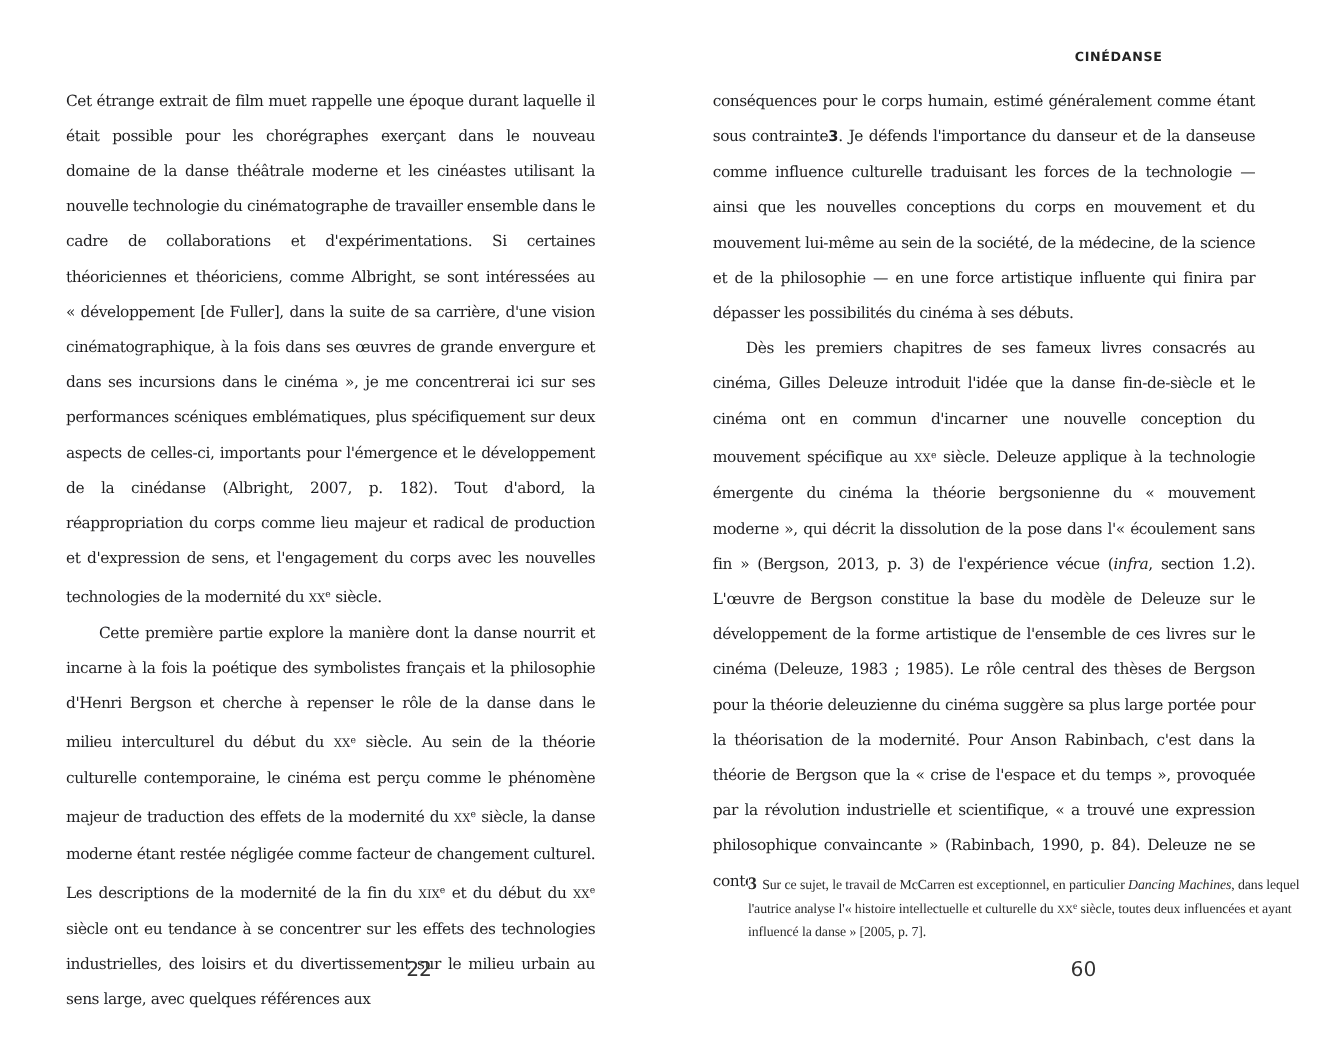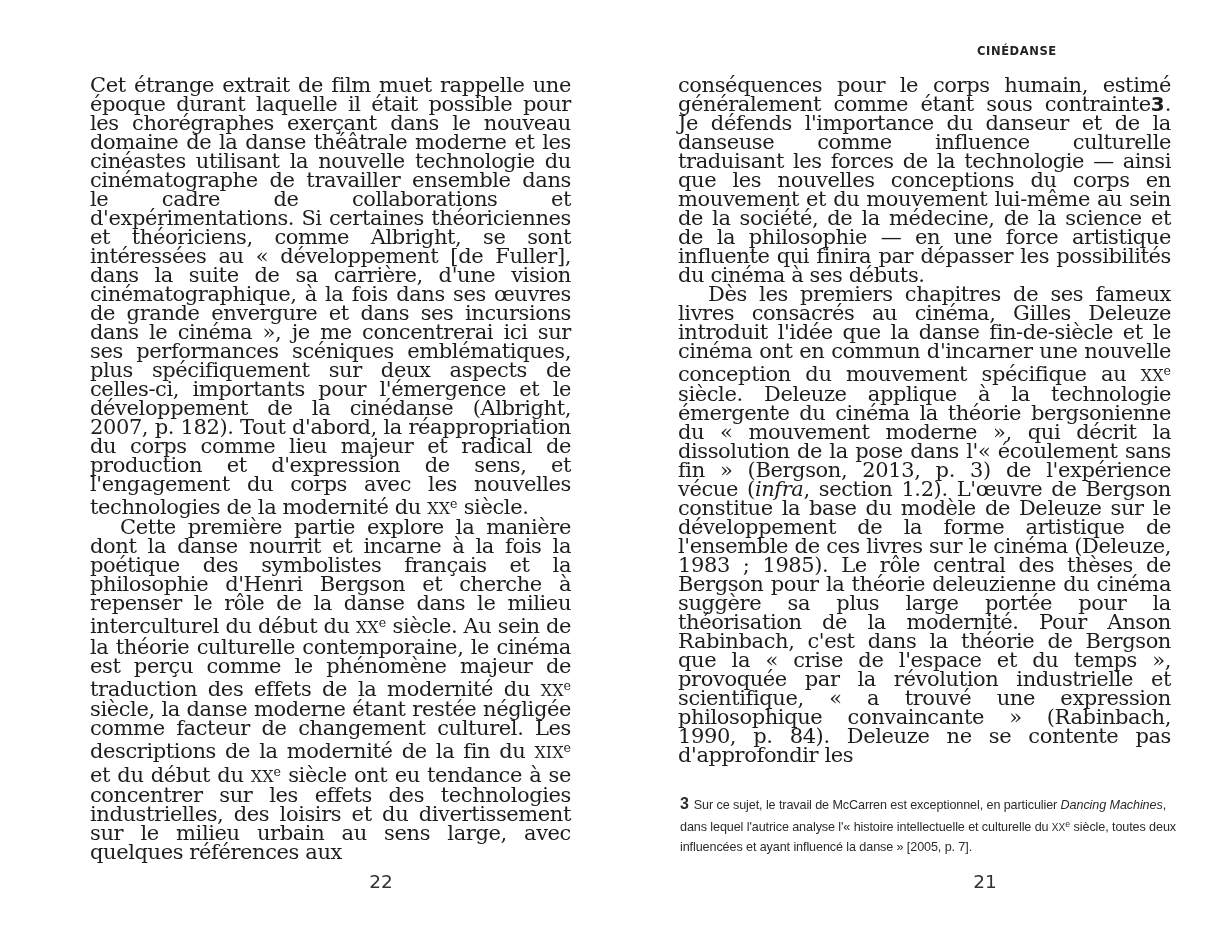--- a/index.html
+++ b/index.html
@@ -8,24 +8,23 @@
     background: #ffffff;
     position: relative;
     font-family: "DejaVu Serif", serif;
     color: #1d1d1f;
     overflow: hidden;
   }
   .col {
     position: absolute;
     top: 76px;
     text-align: justify;
-    font-size: 21px;
-    line-height: 19px;
+    font-size: 14px;
+    line-height: 32px;
     letter-spacing: -0.4px;
-    margin-left: 30px;
   }
   .col p { margin: 0; padding: 0; }
   .col p.indent { text-indent: 30px; }
   .left-col  { left: 60px;  width: 481px; }
   .right-col { left: 648px; width: 493px; }
 
   .sc  { font-size: 0.76em; text-transform: uppercase; letter-spacing: 0; }
   .sup { font-size: 0.6em; vertical-align: 0.5em; letter-spacing: 0; }
   .i   { font-style: italic; }
   .fnmark {
@@ -43,21 +42,21 @@
     font-size: 11.5px;
     letter-spacing: 0.6px;
     color: #222222;
   }
 
   .footnote {
     position: absolute;
     left: 680px; top: 794px;
     width: 506px;
     background: #ffffff;
-    font-family: Liberation Sans, sans-serif;
+    font-family: Liberation Serif, serif;
     font-size: 12.6px;
     line-height: 19.3px;
     letter-spacing: -0.1px;
     color: #2b2b2b;
     text-align: left;
   }
   .footnote .fn-num {
     font-weight: bold;
     font-size: 16px;
     margin-right: 5px;
@@ -93,15 +92,15 @@
       <p><span>conséquences pour le corps humain, estimé généralement comme étant sous contrainte</span><span class="fnmark">3</span><span>. Je défends l'importance du danseur et de la danseuse comme influence culturelle traduisant les forces de la technologie — ainsi que les nouvelles conceptions du corps en mouvement et du mouvement lui-même au sein de la société, de la médecine, de la science et de la philosophie — en une force artistique influente qui finira par dépasser les possibilités du cinéma à ses débuts.</span></p>
       <p class="indent"><span>Dès les premiers chapitres de ses fameux livres consacrés au cinéma, Gilles Deleuze introduit l'idée que la danse fin-de-siècle et le cinéma ont en commun d'incarner une nouvelle conception du mouvement spécifique au </span><span class="sc">xx</span><span class="sup">e</span><span> siècle. Deleuze applique à la technologie émergente du cinéma la théorie bergsonienne du «&nbsp;mouvement moderne&nbsp;», qui décrit la dissolution de la pose dans l'«&nbsp;écoulement sans fin&nbsp;» (Bergson, 2013, p. 3) de l'expérience vécue (</span><span class="i">infra</span><span>, section 1.2). L'œuvre de Bergson constitue la base du modèle de Deleuze sur le développement de la forme artistique de l'ensemble de ces livres sur le cinéma (Deleuze, 1983&nbsp;; 1985). Le rôle central des thèses de Bergson pour la théorie deleuzienne du cinéma suggère sa plus large portée pour la théorisation de la modernité. Pour Anson Rabinbach, c'est dans la théorie de Bergson que la «&nbsp;crise de l'espace et du temps&nbsp;», provoquée par la révolution industrielle et scientifique, «&nbsp;a trouvé une expression philosophique convaincante&nbsp;» (Rabinbach, 1990, p. 84). Deleuze ne se contente pas d'approfondir les</span></p>
     </div>
 
   <div class="footnote">
     <span class="fn-num">3</span><span><span>Sur ce sujet, le travail de McCarren est exceptionnel, en particulier </span><span class="i">Dancing Machines</span><span>, dans lequel l'autrice analyse l'«&nbsp;histoire intellectuelle et culturelle du </span><span class="sc">xx</span><span class="sup">e</span><span> siècle, toutes deux influencées et ayant influencé la danse&nbsp;» [2005, p. 7].</span></span>
   </div>
 
   <div class="folio" id="folio-left">22</div>
 
-  <div class="folio" id="folio-right">21</div>
+  <div class="folio" id="folio-right">60</div>
 
 </div>
 
 </body></html>

